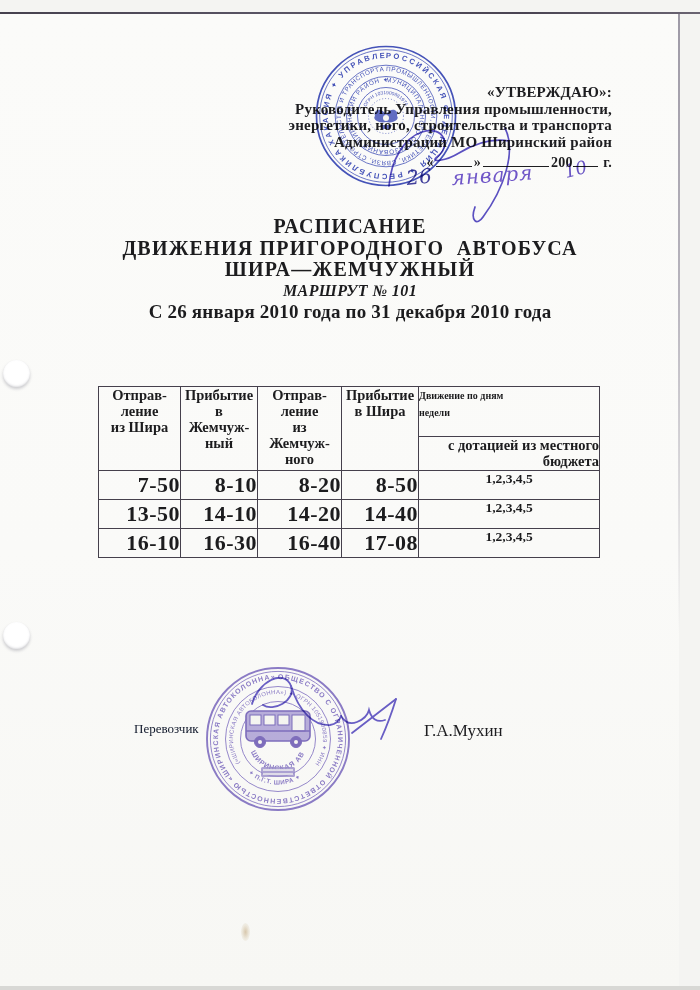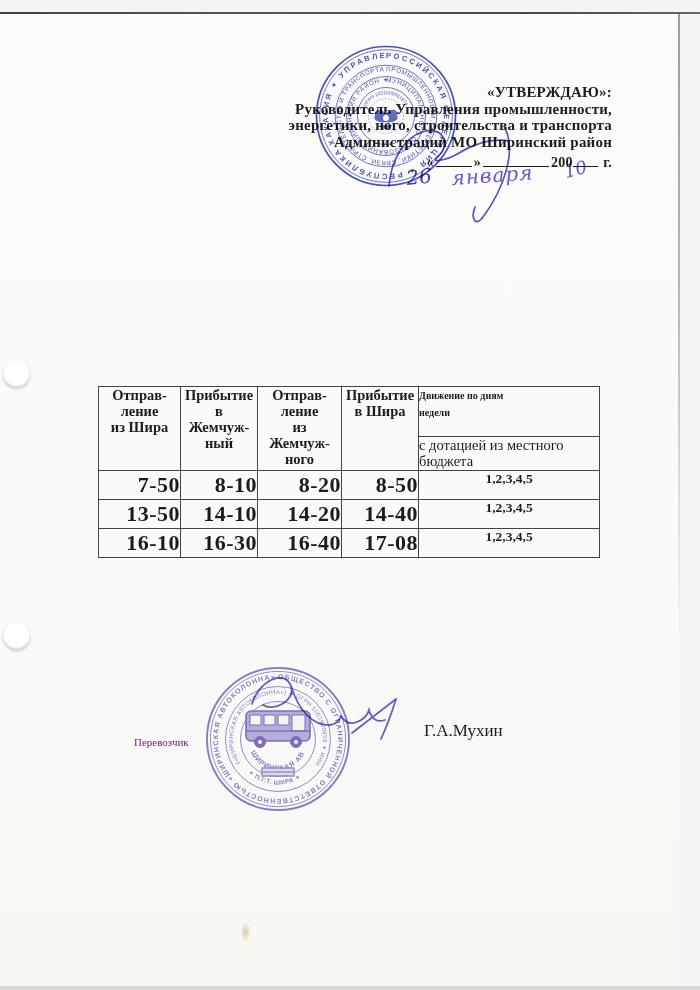--- a/index.html
+++ b/index.html
@@ -34,27 +34,27 @@
   .t-period{font-size:19px;font-weight:bold;line-height:21px;letter-spacing:.2px;}
 
   
   table.sched{position:absolute;left:98px;top:386px;width:501px;border-collapse:collapse;
     table-layout:fixed;color:#1c1c1e;}
   table.sched th,table.sched td{border:1.4px solid #45404c;padding:0;}
   th.colhead{font-size:14.5px;font-weight:bold;line-height:16px;vertical-align:top;
     padding-top:4px;white-space:pre-line;text-align:center;}
   th.days-top{font-size:10px;font-weight:bold;line-height:17px;vertical-align:top;
     padding:5px 0 0 26px;text-align:left;white-space:pre-line;height:49px;}
-  th.days-sub{font-size:14.5px;font-weight:normal;line-height:16px;vertical-align:top;
-    padding-top:3px;text-align:left;white-space:pre-line;height:33px;}
+  th.days-sub{font-size:14.5px;font-weight:bold;line-height:16px;vertical-align:top;
+    padding-top:3px;text-align:right;white-space:pre-line;height:33px;}
   td.time{font-size:22px;font-weight:bold;text-align:right;height:28px;letter-spacing:.5px;}
   td.days{font-size:13.5px;font-weight:bold;text-align:center;vertical-align:top;padding-top:3px;}
 
   
-  .carrier-label{position:absolute;left:134px;top:721px;font-size:11px;color:#701a75;margin-top:15px;}
+  .carrier-label{position:absolute;left:134px;top:721px;font-size:13px;color:#0f172a;}
   .carrier-name{position:absolute;left:424px;top:721px;font-size:17px;color:#1d1d20;}
 
   
   .stampsvg{position:absolute;mix-blend-mode:multiply;opacity:.88;filter:blur(.25px);}
   #stamp-top{left:311px;top:41px;}
   #stamp-bottom{left:200px;top:661px;}
   .inksvg{position:absolute;left:0;top:0;mix-blend-mode:multiply;}
   .stamp-sans{font-family:"Liberation Sans","DejaVu Sans",sans-serif;}
   .hw{font-family:"DejaVu Serif",serif;font-style:italic;}
 </style>
@@ -71,20 +71,27 @@
   <div class="stain"></div>
 
   <div class="approval">
     <div>«УТВЕРЖДАЮ»:</div>
     <div>Руководитель Управления промышленности,</div>
     <div>энергетики, ного, строительства и транспорта</div>
     <div>Администрации МО Ширинский район</div>
     <div class="dateline"><span>«</span><span class="blank b1"></span><span>»</span><span class="blank b2"></span><span>200</span><span class="blank b3"></span> <span>г.</span></div>
   </div>
 
+  <div class="title">
+    <div class="t-line">РАСПИСАНИЕ</div>
+    <div class="t-line">ДВИЖЕНИЯ ПРИГОРОДНОГО  АВТОБУСА</div>
+    <div class="t-line">ШИРА—ЖЕМЧУЖНЫЙ</div>
+    <div class="t-route">МАРШРУТ № 101</div>
+    <div class="t-period">С 26 января 2010 года по 31 декабря 2010 года</div>
+  </div>
 
   <table class="sched">
     <colgroup>
       <col style="width:82px">
         <col style="width:77px">
         <col style="width:84px">
       <col style="width:77px">
         <col style="width:181px">
     </colgroup>
     <thead>

